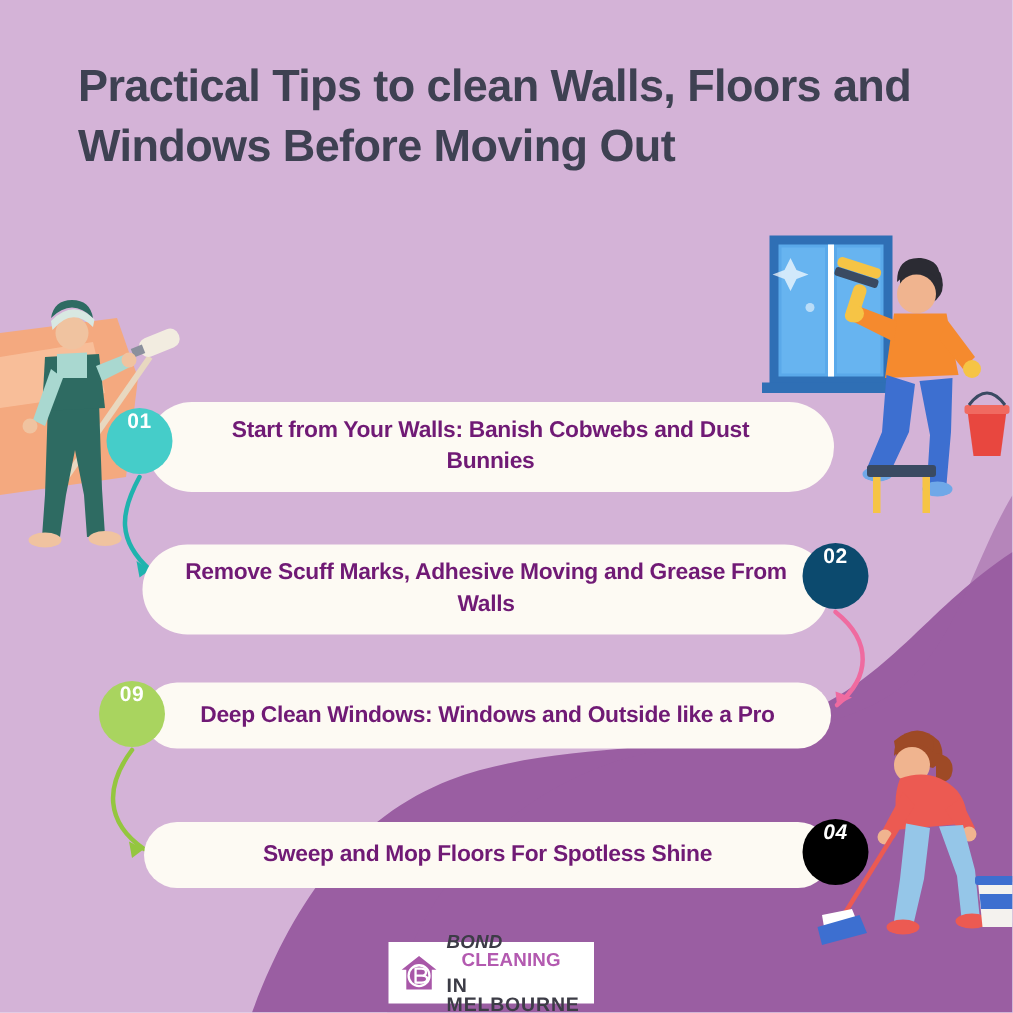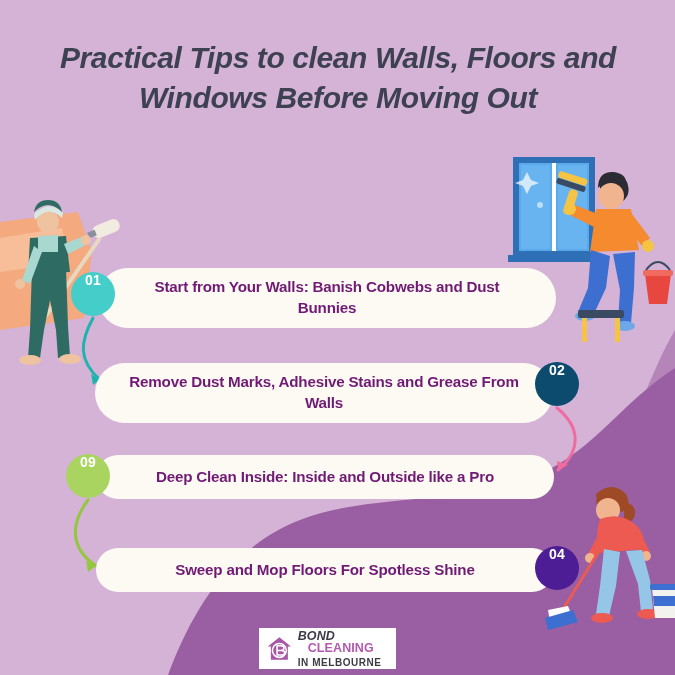--- a/index.html
+++ b/index.html
@@ -14,28 +14,27 @@
     background: #d4b3d7;
     overflow: hidden;
   }
   .bg-svg { position: absolute; inset: 0; width: 675px; height: 675px; }
 
   
   .title {
     position: absolute;
     top: 38px; left: 52px;
     width: 572px;
-    text-align: center;
+    text-align: left;
     font-size: 30px;
     line-height: 1.33;
     font-weight: 800;
     letter-spacing: -0.4px;
     color: #3e4152;
     font-family: "Liberation Sans", sans-serif;
-    font-style: italic;
   }
   .pill {
     position: absolute;
     background: #fdfaf3;
     border-radius: 34px;
     display: flex;
     align-items: center;
     justify-content: center;
     text-align: center;
     padding: 8px 26px;
@@ -61,39 +60,39 @@
   .pill-1 { left: 98px; top: 268px; width: 458px; height: 60px; }
   .badge-1 { left: 71px; top: 272px; width: 44px; height: 44px; background: #45cdc9; }
   
   .pill-2 { left: 95px; top: 363px; width: 458px; height: 60px; }
   .badge-2 { left: 535px; top: 362px; width: 44px; height: 44px; background: #0c4a6e; }
   
   .pill-3 { left: 96px; top: 455px; width: 458px; height: 44px; }
   .badge-3 { left: 66px; top: 454px; width: 44px; height: 44px; background: #a9d45f; }
   
   .pill-4 { left: 96px; top: 548px; width: 458px; height: 44px; align-items: center; }
-  .badge-4 { left: 535px; top: 546px; width: 44px; height: 44px; background: #4c1d95; }
+  .badge-4 { left: 535px; top: 546px; width: 44px; height: 44px; background: #000000; font-style: italic; }
 
   
   .logo-box {
     position: absolute;
     left: 259px; top: 628px;
     width: 137px; height: 41px;
     background: #ffffff;
     display: flex;
     align-items: center;
     gap: 6px;
     padding: 4px 8px;
   }
   .logo-text { display: flex; flex-direction: column; line-height: 1; }
   .logo-line1 { font-size: 12.5px; font-weight: 800; letter-spacing: 0.1px; }
   .logo-bond { color: #3c3c46; font-style: italic; }
   .logo-cleaning { color: #b35ab0; padding-left: 10px; }
   .logo-line2 {
-    font-size: 10px; font-weight: 800; color: #3c3c46;
+    font-size: 13px; font-weight: 800; color: #3c3c46;
     letter-spacing: 0.55px; margin-top: 3px;
   }
 </style>
 </head>
 <body>
 
 <div id="poster">
 
   <svg class="bg-svg" viewBox="0 0 675 675">
     <defs>
@@ -222,28 +221,28 @@
   <h1 class="title">Practical Tips to clean Walls, Floors and Windows Before Moving Out</h1>
 
   <div class="pill pill-1">
     <span>Start from Your Walls: Banish Cobwebs and Dust Bunnies</span>
   </div>
   <div class="badge badge-1">
     <span>01</span>
   </div>
 
   <div class="pill pill-2">
-    <span>Remove Dust Marks, Adhesive Stains and Grease From Walls</span>
+    <span>Remove Scuff Marks, Adhesive Moving and Grease From Walls</span>
   </div>
   <div class="badge badge-2">
     <span>02</span>
   </div>
 
   <div class="pill pill-3">
-    <span>Deep Clean Inside: Inside and Outside like a Pro</span>
+    <span>Deep Clean Windows: Windows and Outside like a Pro</span>
   </div>
   <div class="badge badge-3">
     <span>09</span>
   </div>
 
   <div class="pill pill-4">
     <span>Sweep and Mop Floors For Spotless Shine</span>
   </div>
   <div class="badge badge-4">
     <span>04</span>

